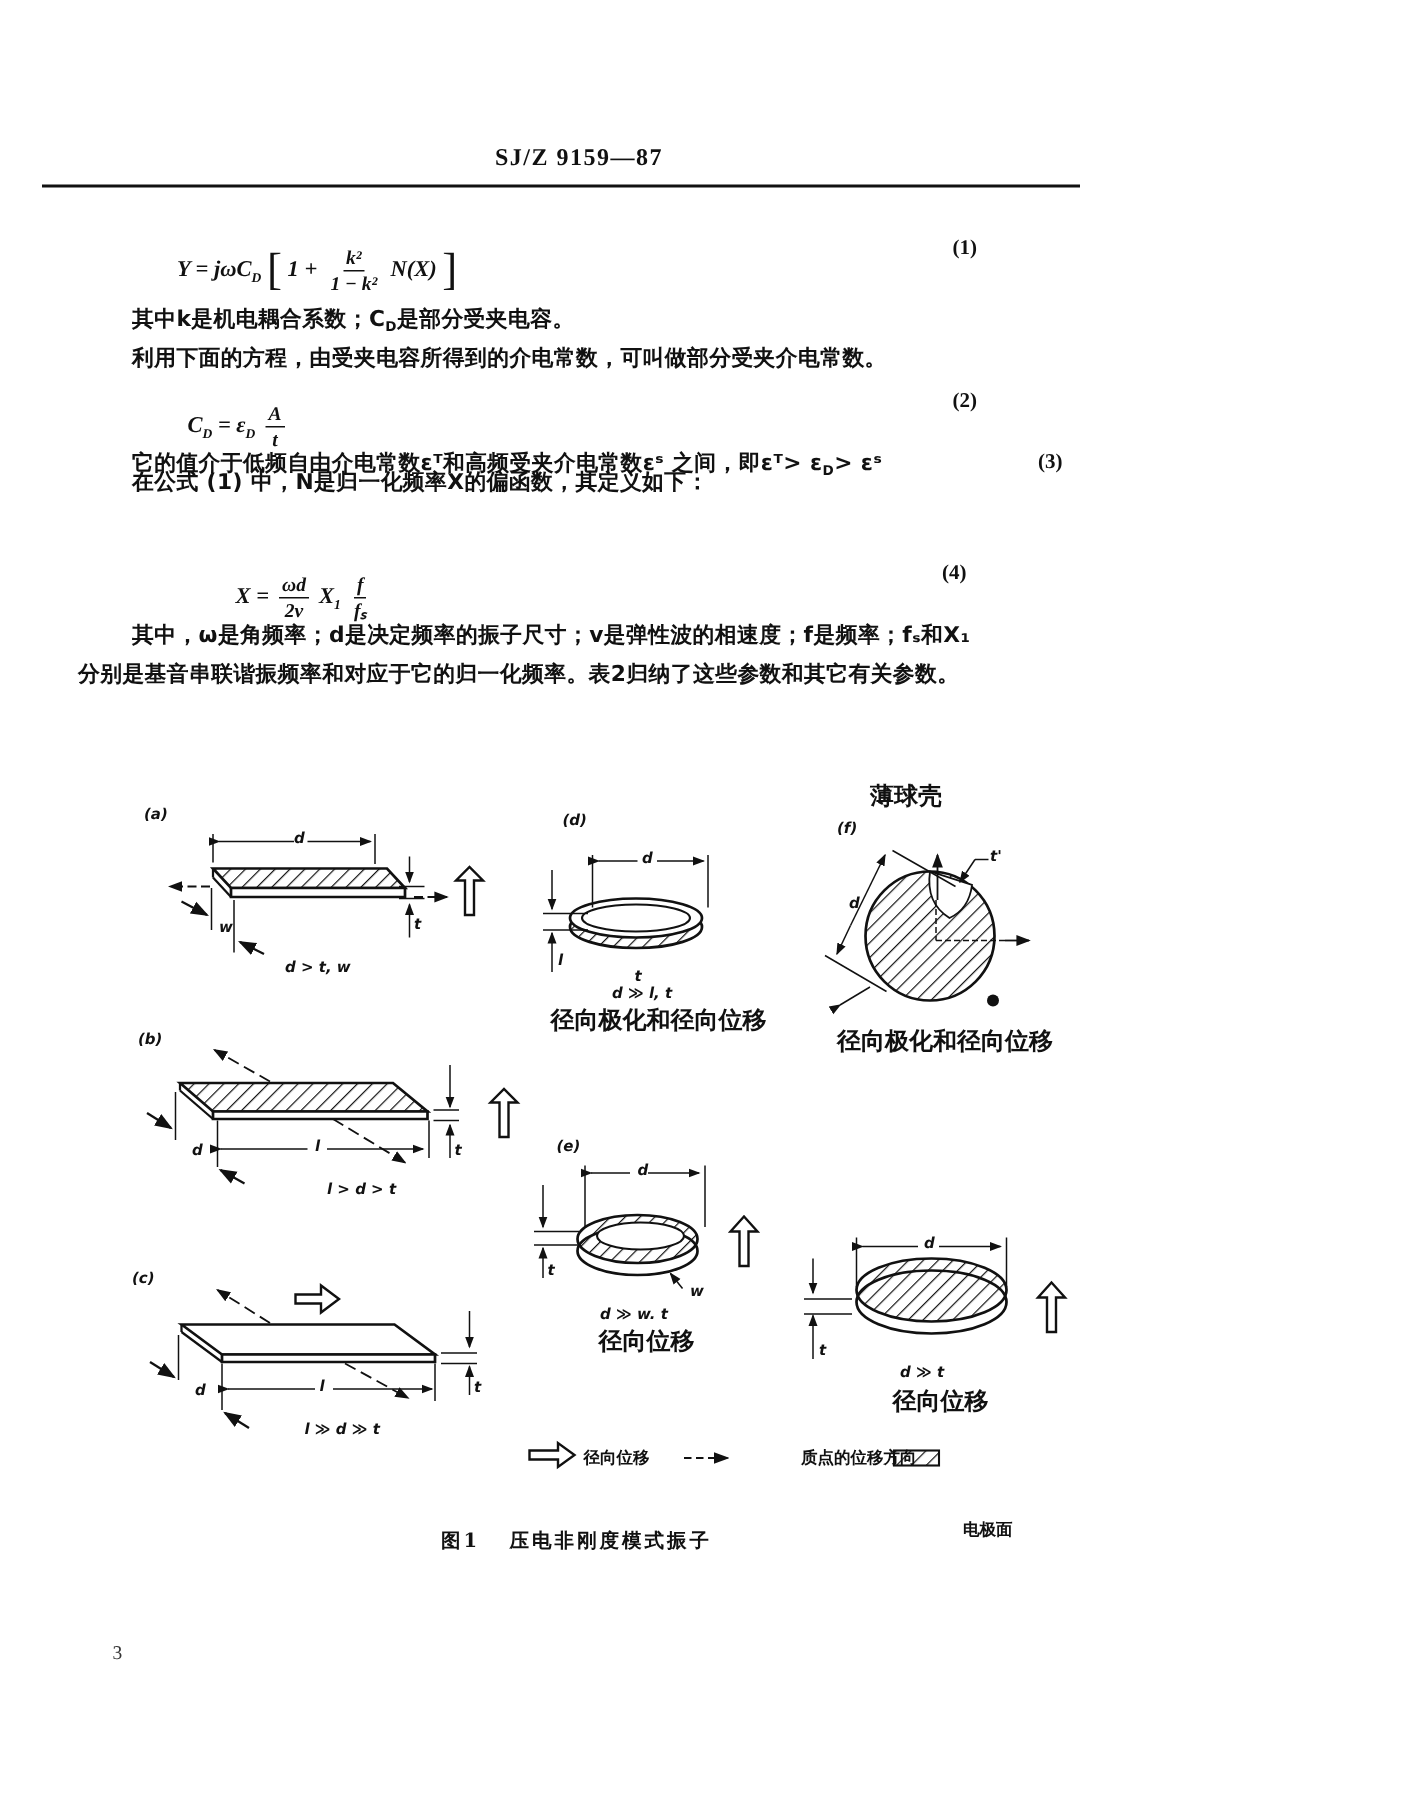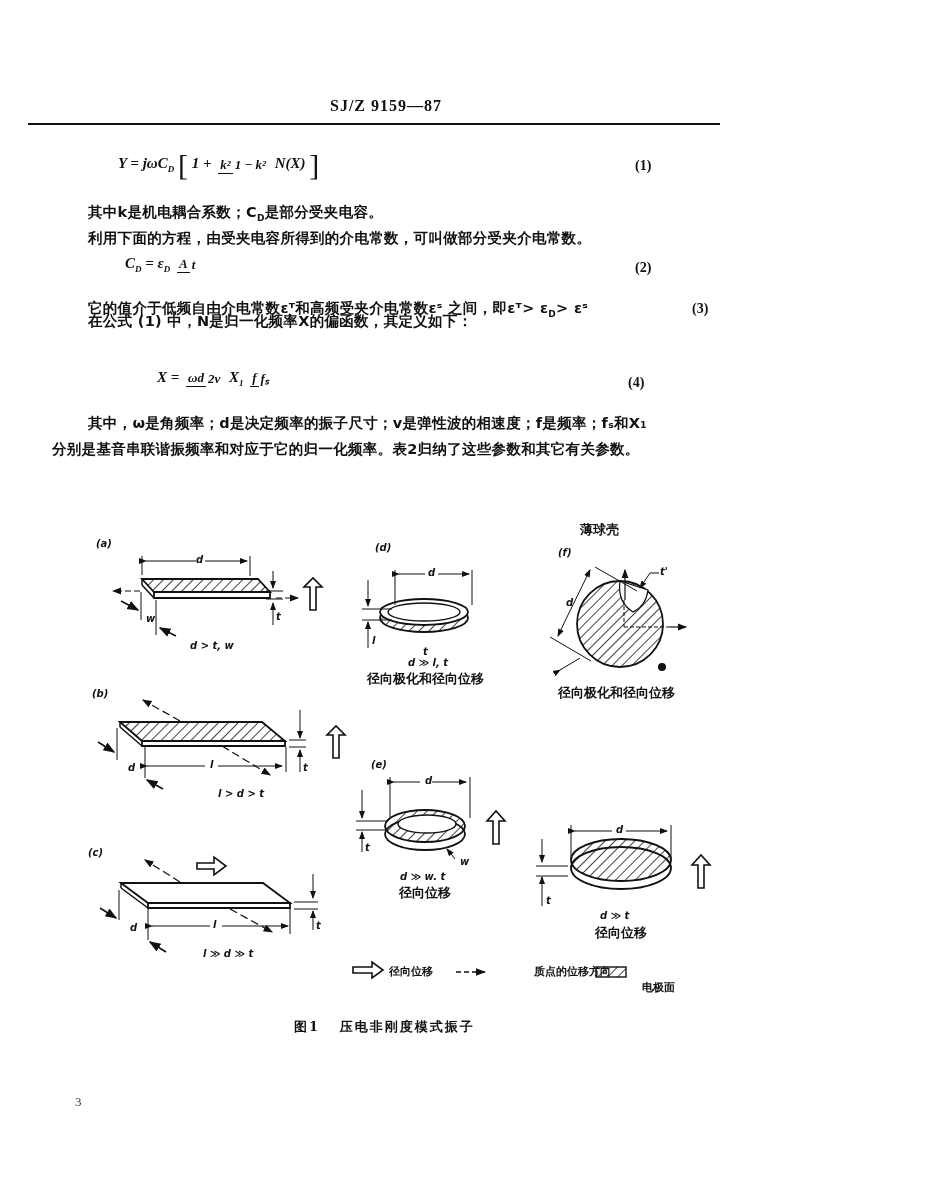--- a/index.html
+++ b/index.html
@@ -4,26 +4,26 @@
 <style>
   html, body { margin: 0; padding: 0; background: #ffffff; }
   body { width: 950px; height: 1202px; position: relative; overflow: hidden;
          font-family: "DejaVu Serif", "Liberation Serif", serif; color: #111; }
   .abs { position: absolute; }
   .header-code { left: 330px; top: 97px; font-size: 16px; font-weight: bold; letter-spacing: 1px; font-family: "Liberation Serif", serif; }
   .rule { left: 28px; top: 123px; width: 692px; height: 0; border-top: 2.5px solid #111; }
   .eq { font-style: italic; font-size: 15px; font-weight: bold; font-family: "Liberation Serif", serif; }
   .eqnum { font-size: 14px; font-weight: bold; font-family: "Liberation Serif", serif; }
   .para { font-size: 14.5px; font-weight: bold; font-family: "DejaVu Sans", sans-serif; letter-spacing: 0.3px; white-space: nowrap; }
-  .frac { display: inline-flex; align-items: center; vertical-align: middle; margin: 4px 3px; }
+  .frac { display: inline-flex; flex-direction: column; align-items: center; vertical-align: middle; margin: 16px 3px; }
   .frac .num { border-bottom: 1.2px solid #111; padding: 0 2px; line-height: 16px; font-size: 13px; }
   .frac .den { line-height: 16px; padding: 0 2px; font-size: 13px; }
   .bracket { font-size: 30px; font-weight: normal; vertical-align: middle; font-style: normal; }
   .fig-label { font-size: 10px; font-style: italic; font-weight: bold; font-family: "DejaVu Sans", sans-serif; }
-  .fig-cap { font-size: 13px; font-weight: bold; font-family: "DejaVu Sans", sans-serif; white-space: nowrap; }
+  .fig-cap { font-size: 16px; font-weight: bold; font-family: "DejaVu Sans", sans-serif; white-space: nowrap; }
   .fig-small { font-size: 10px; font-style: italic; font-weight: bold; font-family: "DejaVu Sans", sans-serif; white-space: nowrap; }
   .legend { font-size: 11px; font-weight: bold; font-family: "DejaVu Sans", sans-serif; white-space: nowrap; }
   .caption { font-size: 13px; font-weight: bold; font-family: "DejaVu Serif", serif; letter-spacing: 2px; white-space: nowrap; }
   .pagenum { font-size: 13px; font-family: "Liberation Serif", serif; color: #333; }
   svg { position: absolute; left: 0; top: 0; }
 </style>
 </head>
 <body>
 
 <div class="abs header-code">SJ/Z 9159—87</div>
@@ -259,19 +259,19 @@
 <div class="abs fig-small" style="left:400px; top:871px;">d ≫ w. t</div>
 <div class="abs fig-cap" style="left:399px; top:884px;">径向位移</div>
 
 <div class="abs fig-small" style="left:616px; top:824px;">d</div>
 <div class="abs fig-small" style="left:546px; top:895px;">t</div>
 <div class="abs fig-small" style="left:600px; top:910px;">d ≫ t</div>
 <div class="abs fig-cap" style="left:595px; top:924px;">径向位移</div>
 
 <div class="abs legend" style="left:389px; top:964px;">径向位移</div>
 <div class="abs legend" style="left:494px; top:964px;margin-left:40px;">质点的位移方向</div>
-<div class="abs legend" style="left:642px; top:980px;">电极面</div>
+<div class="abs legend" style="left:642px; top:1012px;">电极面</div>
 
 <div class="abs caption" style="left:294px; top:1018px;">
   <span>图1</span>&nbsp;&nbsp;&nbsp;<span>压电非刚度模式振子</span>
 </div>
 
 <div class="abs pagenum" style="left:75px; top:1094px;">3</div>
 
 </body></html>

